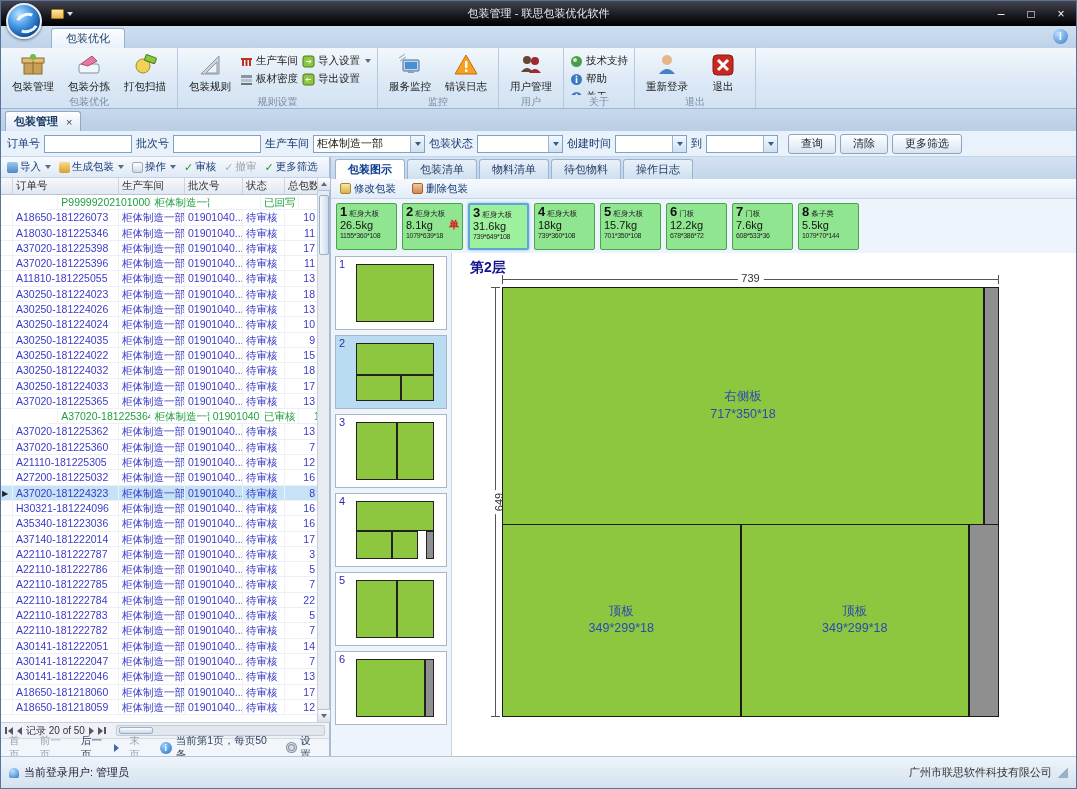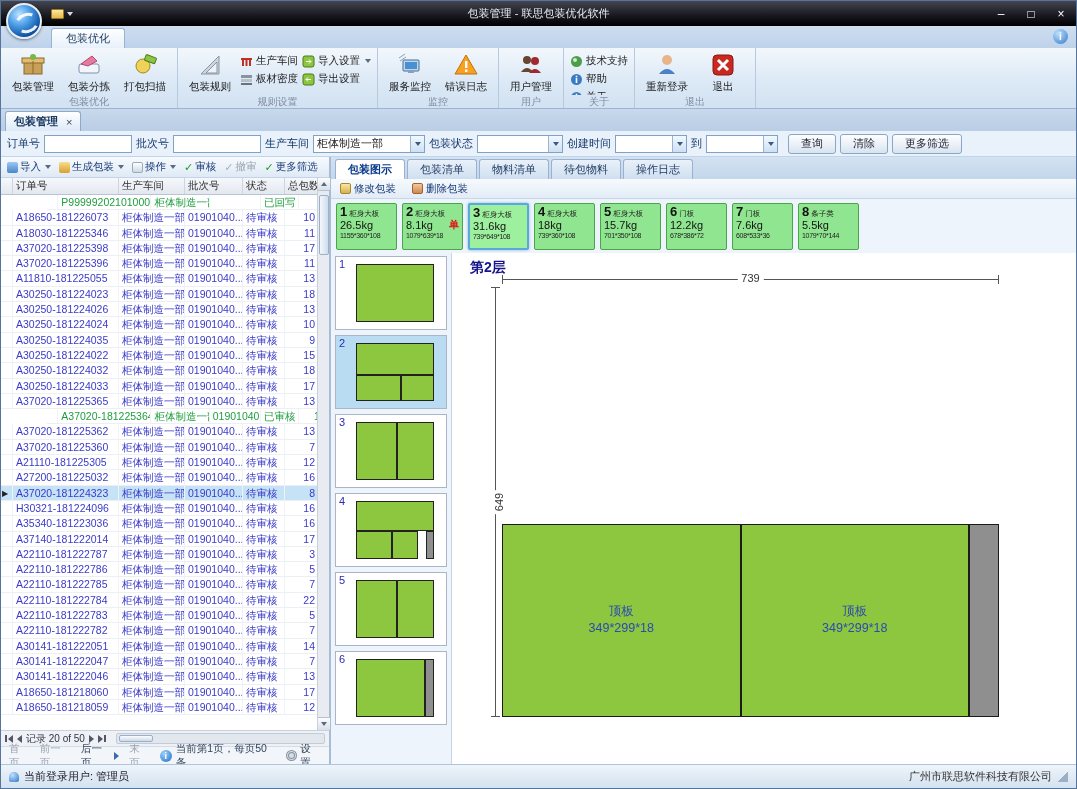--- a/index.html
+++ b/index.html
@@ -142,21 +142,21 @@
   .sec-bottom { position:absolute; left:0; bottom:0; width:100%; height:44.7%; }
   .panelrect { position:absolute; background:#8dc63f; border:1px solid #1b1b1b; display:flex; flex-direction:column; align-items:center; justify-content:center; color:#2b4bb0; font-size:12.5px; line-height:1.4; }
   .grayrect { position:absolute; background:#8f8f8f; border:1px solid #1b1b1b; }
   .pr-main { left:0; top:0; right:15px; bottom:0; }
   .gr-top { right:0; top:0; width:15px; bottom:0; }
   .pr-bl { left:0; top:-1px; width:48%; bottom:0; }
   .pr-br { left:48%; top:-1px; right:30px; bottom:0; }
   .gr-bottom { right:0; top:-1px; width:30px; bottom:0; }
 
   
-  .statusbar { height:24px; background:linear-gradient(#eef4fa,#d4e2f0); border-top:1px solid #b0c4da; display:flex; align-items:center; padding:0 8px; font-size:11px; color:#223; flex:0 0 auto; }
+  .statusbar { height:32px; background:linear-gradient(#eef4fa,#d4e2f0); border-top:1px solid #b0c4da; display:flex; align-items:center; padding:0 8px; font-size:11px; color:#223; flex:0 0 auto; }
   .user-ic { width:10px; height:10px; border-radius:50% 50% 2px 2px; background:radial-gradient(circle at 35% 30%,#bfe0ff,#2f7ac8); margin-right:5px; }
   .company { margin-left:auto; color:#333; }
   .grip { width:10px; height:10px; margin-left:6px; background:linear-gradient(135deg,transparent 50%,#9ab0c6 50%); }
 </style>
 </head>
 <body>
 
 <div id="app">
 
   <div class="titlebar">
@@ -912,20 +912,27 @@
 
         <div class="diagram">
           <div class="layer-label">第2层</div>
           <div class="dim-top">
             <span class="dlabel">739</span>
           </div>
           <div class="dim-left">
             <span class="dlabel">649</span>
           </div>
           <div class="drawing">
+            <div class="sec-top">
+              <div class="panelrect pr-main">
+                <span>右侧板</span>
+                <span>717*350*18</span>
+              </div>
+              <div class="grayrect gr-top"></div>
+            </div>
             <div class="sec-bottom">
               <div class="panelrect pr-bl">
                 <span>顶板</span>
                 <span>349*299*18</span>
               </div>
               <div class="panelrect pr-br">
                 <span>顶板</span>
                 <span>349*299*18</span>
               </div>
               <div class="grayrect gr-bottom"></div>

